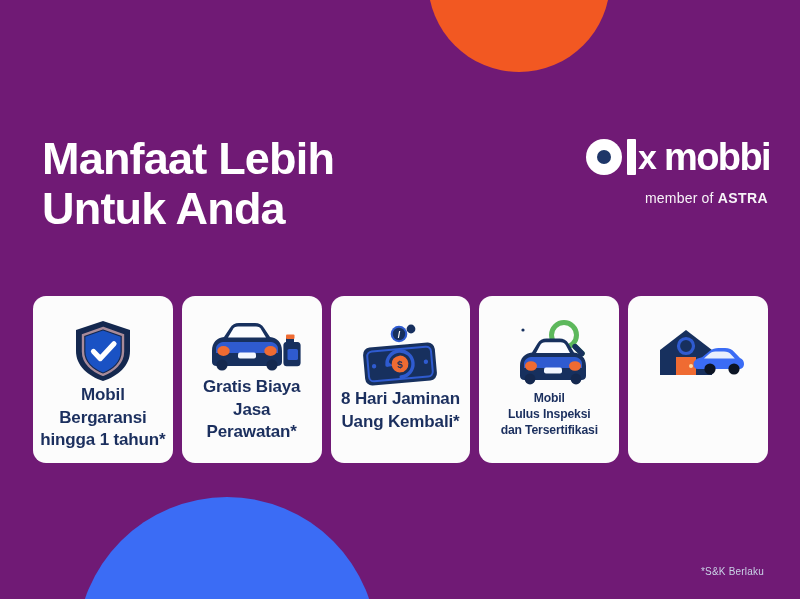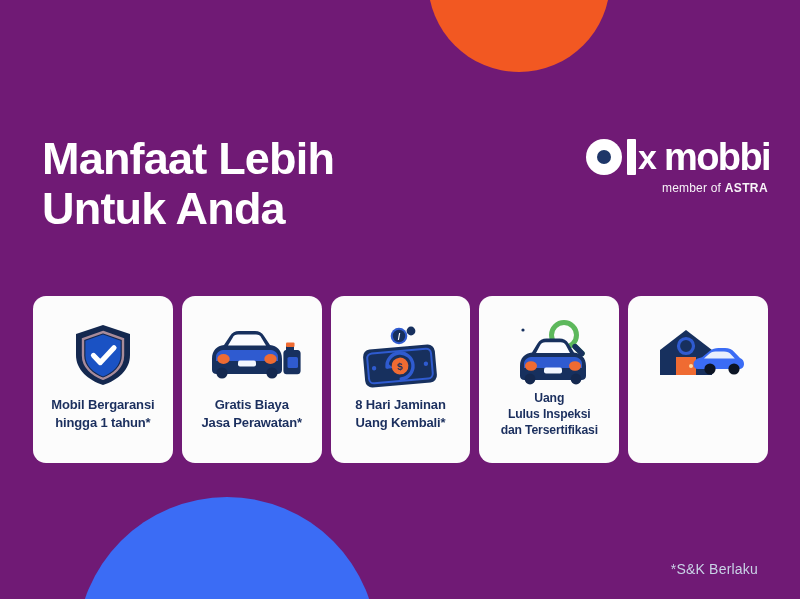--- a/index.html
+++ b/index.html
@@ -101,23 +101,23 @@
   .logo-mobbi {
     color: #ffffff;
     font-size: 38px;
     font-weight: bold;
     line-height: 38px;
     letter-spacing: -1.6px;
     margin-left: 8px;
   }
   #logo-sub {
     color: #ffffff;
-    font-size: 12px;
+    font-size: 14px;
     letter-spacing: 0.2px;
-    margin-top: 3px;
+    margin-top: 12px;
     padding-right: 2px;
     opacity: 0.95;
   }
   #logo-sub b { font-weight: bold; letter-spacing: 0.4px; }
 
   
   #cards {
     position: absolute;
     left: 33px;
     top: 296px;
@@ -140,37 +140,37 @@
   .card-icon {
     height: 74px;
     display: flex;
     align-items: center;
     justify-content: center;
   }
   .card-label {
     margin-top: auto;
     margin-bottom: 18px;
     color: #1b2f5e;
-    font-size: 13px;
+    font-size: 17px;
     font-weight: bold;
     line-height: 1.33;
     text-align: center;
     white-space: pre-line;
     letter-spacing: -0.15px;
     padding: 0 6px;
   }
   .card-label.three-line { font-size: 12.2px; }
 
   
   #footnote {
     position: absolute;
-    right: 42px;
+    right: 36px;
     bottom: 22px;
     color: #c9d2e6;
-    font-size: 14px;
+    font-size: 10px;
     letter-spacing: 0.2px;
   }
 </style>
 </head>
 <body>
 
 <div id="stage">
 
   <div class="blob" id="blob-orange"></div>
   <div class="blob" id="blob-blue"></div>
@@ -262,21 +262,21 @@
           <path d="M14 48 C14 39.5 19 35.5 26 34.5 L31.5 25.5 C33.5 22 36.5 20.5 40.5 20.5 H53.5 C57.5 20.5 60.5 22 62.5 25.5 L68 34.5 C75 35.5 80 39.5 80 48 V58 C80 60.4 78 62 75.5 62 H18.5 C16 62 14 60.4 14 58 Z" fill="#17305e"></path>
           <path d="M34 27.5 C35.2 25.2 36.8 24.2 39.3 24.2 H54.7 C57.2 24.2 58.8 25.2 60 27.5 L64 35 H30 Z" fill="#fbfcff"></path>
           <path d="M18 46 C18 42 21 39.5 25 39 H69 C73 39.5 76 42 76 46 V50 H18 Z" fill="#2f5bd0"></path>
           <ellipse cx="25" cy="48" rx="6" ry="4.8" fill="#ef6b32"></ellipse>
           <ellipse cx="69" cy="48" rx="6" ry="4.8" fill="#ef6b32"></ellipse>
           <rect x="38" y="49.5" width="18" height="6" rx="2" fill="#f2f6ff"></rect>
           <circle cx="24" cy="61" r="5.4" fill="#14284f"></circle>
           <circle cx="70" cy="61" r="5.4" fill="#14284f"></circle>
         </svg>
       </div>
-      <div class="card-label three-line">Uang
+      <div class="card-label three-line">Mobil
 Lulus Inspeksi
 dan Tersertifikasi</div>
     </div>
 
     <div class="card">
       <div class="card-icon">
         <svg width="96" height="58" viewBox="0 0 96 58">
 
           <path d="M10 24 L36 4 L62 24 V49 H10 Z" fill="#17305e"></path>
           <circle cx="36" cy="20" r="7.5" fill="none" stroke="#2f5bd0" stroke-width="3.2"></circle>

